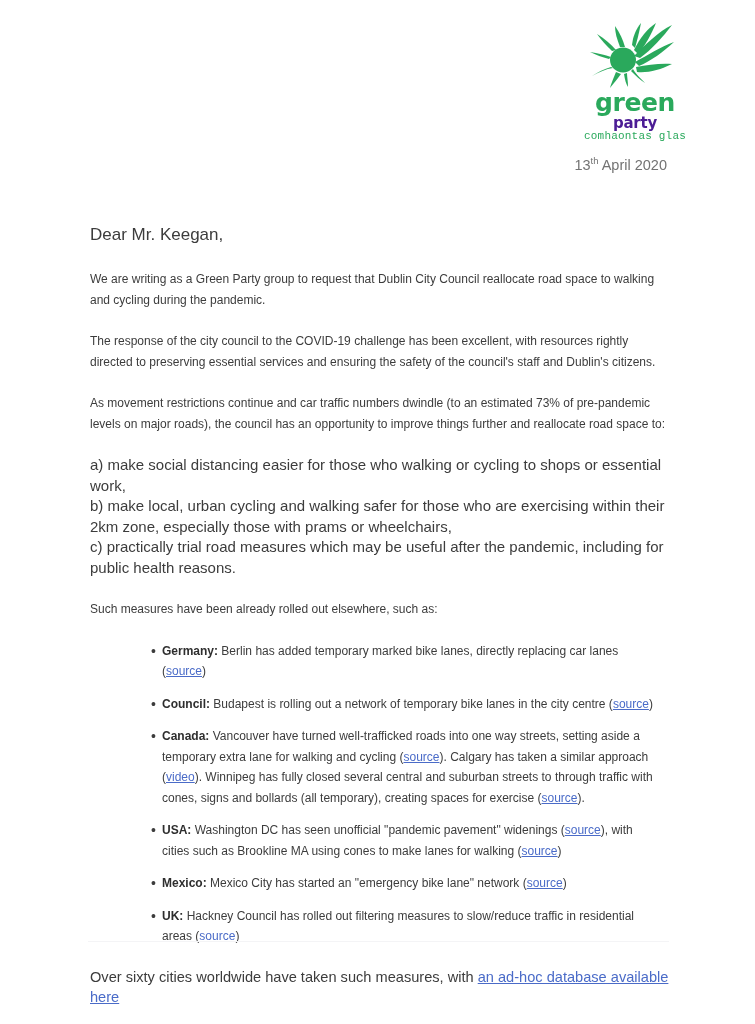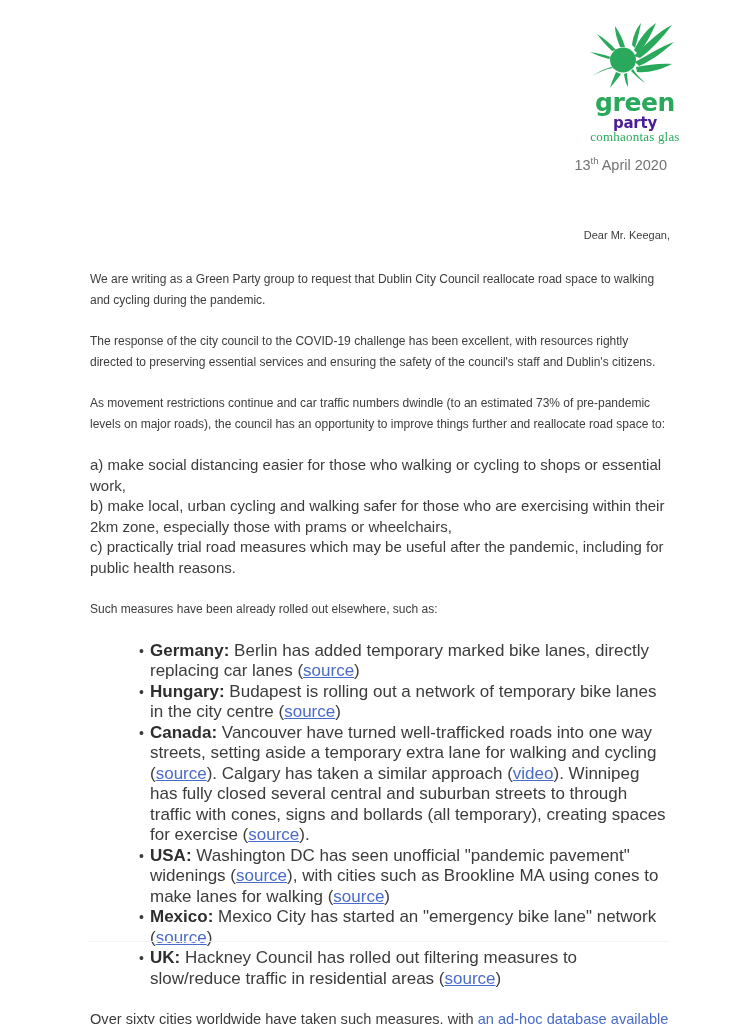--- a/index.html
+++ b/index.html
@@ -47,23 +47,23 @@
   }
   .logo-sub {
     font-family: "DejaVu Sans", sans-serif;
     font-weight: bold;
     color: #4c1d95;
     font-size: 15px;
     line-height: 16px;
     letter-spacing: -0.2px;
   }
   .logo-tag {
-    font-family: Liberation Serif, serif;
+    font-family: Liberation Mono, monospace;
     color: #2aa95c;
-    font-size: 13px;
+    font-size: 11px;
     line-height: 11px;
     letter-spacing: 0.2px;
   }
 
   
   .date-line {
     position: absolute;
     top: 157px;
     right: 88px;
     font-size: 14.5px;
@@ -78,49 +78,48 @@
 
   
   .body-wrap {
     position: absolute;
     top: 225px;
     left: 90px;
     width: 580px;
   }
 
   .salutation {
-    font-size: 11px;
+    font-size: 17px;
     line-height: 20px;
     margin: 0 0 24px 0;
-    text-align: right;
   }
 
   p.para {
     font-size: 12px;
     line-height: 20.5px;
     margin: 0 0 21px 0;
   }
 
   p.block-abc {
     font-size: 15px;
     line-height: 20.5px;
     margin: 0 0 21px 0;
   }
 
   ul.country-list {
     margin: 0 0 20px 0;
     padding: 0 0 0 50px;
     list-style: none;
   }
   ul.country-list > li {
-    font-size: 17px;
+    font-size: 12px;
     line-height: 20.5px;
     position: relative;
     padding-left: 10px;
-    margin: 0;
+    margin: 12px;
   }
   ul.country-list > li::before {
     content: "\2022";
     position: absolute;
     left: -1px;
     top: 0;
     font-size: 14px;
     color: #3c3c3c;
   }
   ul.country-list b {
@@ -188,21 +187,21 @@
     <p class="para">The response of the city council to the COVID-19 challenge has been excellent, with resources rightly directed to preserving essential services and ensuring the safety of the council's staff and Dublin's citizens.</p>
     <p class="para">As movement restrictions continue and car traffic numbers dwindle (to an estimated 73% of pre-pandemic levels on major roads), the council has an opportunity to improve things further and reallocate road space to:</p>
 
     <p class="block-abc"><span>a) make social distancing easier for those who walking or cycling to shops or essential work,</span><br><span>b) make local, urban cycling and walking safer for those who are exercising within their 2km zone, especially those with prams or wheelchairs,</span><br><span>c) practically trial road measures which may be useful after the pandemic, including for public health reasons.</span></p>
 
     <p class="para">Such measures have been already rolled out elsewhere, such as:</p>
 
     <ul class="country-list">
       <li><b>Germany:</b><span> Berlin has added temporary marked bike lanes, directly replacing car lanes (</span><a class="doc-link">source</a><span>)</span></li>
 
-      <li><b>Hungary:</b><span> Budapest is rolling out a network of temporary bike lanes in the city centre (</span><a class="doc-link">source</a><span>)</span></li>
+      <li><b>Council:</b><span> Budapest is rolling out a network of temporary bike lanes in the city centre (</span><a class="doc-link">source</a><span>)</span></li>
 
       <li><b>Canada:</b><span> Vancouver have turned well-trafficked roads into one way streets, setting aside a temporary extra lane for walking and cycling (</span><a class="doc-link">source</a><span>). Calgary has taken a similar approach (</span><a class="doc-link">video</a><span>). Winnipeg has fully closed several central and suburban streets to through traffic with cones, signs and bollards (all temporary), creating spaces for exercise (</span><a class="doc-link">source</a><span>).</span></li>
 
       <li><b>USA:</b><span> Washington DC has seen unofficial "pandemic pavement" widenings (</span><a class="doc-link">source</a><span>), with cities such as Brookline MA using cones to make lanes for walking (</span><a class="doc-link">source</a><span>)</span></li>
 
       <li><b>Mexico:</b><span> Mexico City has started an "emergency bike lane" network (</span><a class="doc-link">source</a><span>)</span></li>
 
       <li><b>UK:</b><span> Hackney Council has rolled out filtering measures to slow/reduce traffic in residential areas (</span><a class="doc-link">source</a><span>)</span></li>
     </ul>
 

